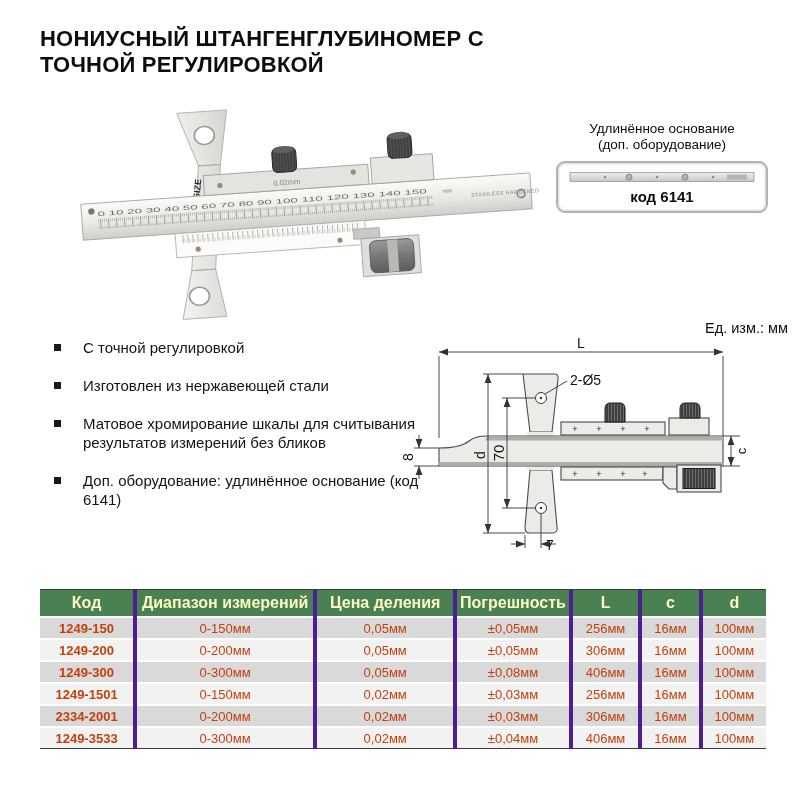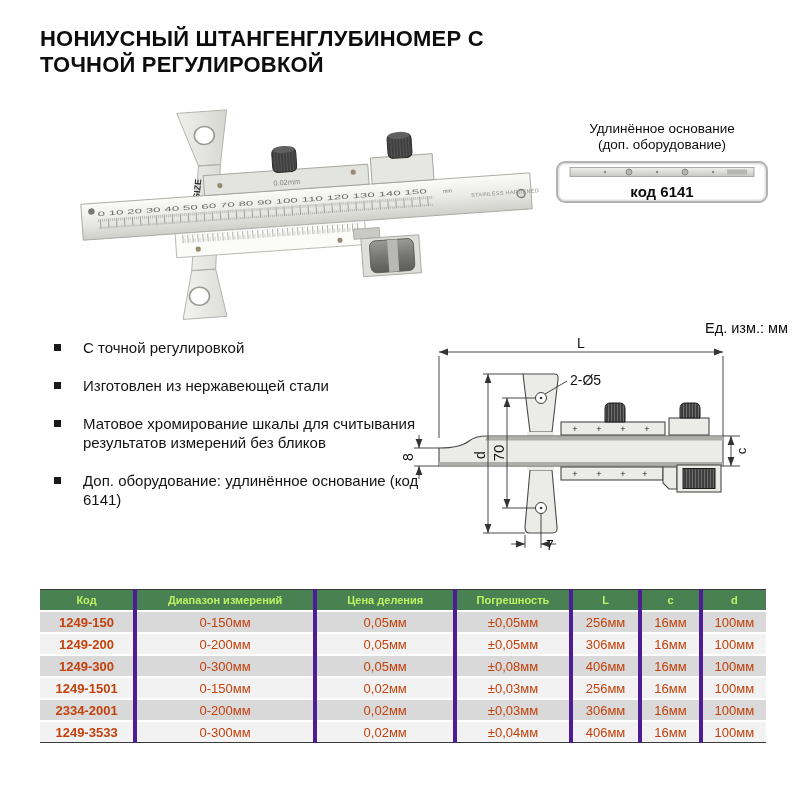--- a/index.html
+++ b/index.html
@@ -10,41 +10,41 @@
   
   .title { left: 40px; top: 26px; width: 510px; font-size: 22px; line-height: 1.18;
            font-weight: 700; color: #0d0d0d; letter-spacing: 0.2px; }
 
   
   .photo-wrap { left: 36px; top: 104px; width: 508px; height: 218px; }
 
   
   .accessory { left: 549px; top: 121px; width: 226px; text-align: center; }
   .accessory .cap { font-size: 13.5px; line-height: 1.22; color: #0d0d0d; }
-  .acc-box { margin: 7px auto 0; width: 212px; height: 42px; background: #fff;
+  .acc-box { margin: 7px auto 0; width: 212px; height: 52px; background: #fff;
              border: 2px solid #b3b3b3; border-radius: 9px; box-shadow: inset 0 0 0 1.5px #e2e2e2;
              display: flex; flex-direction: column; align-items: center; justify-content: center; gap: 3px; }
   .acc-code { font-size: 15px; font-weight: 700; color: #0d0d0d; }
 
   
   .units { left: 588px; top: 320px; width: 200px; text-align: right; font-size: 14.5px; color: #0d0d0d; }
 
   
   .features { left: 54px; top: 338px; width: 392px; }
   .feat { display: flex; gap: 22px; margin-bottom: 19px; }
   .feat .sq { flex: 0 0 auto; width: 7px; height: 7px; background: #1a1a1a; margin-top: 6px; }
   .feat .txt { font-size: 15px; line-height: 1.27; color: #141414; }
 
   
   .drawing-wrap { left: 399px; top: 336px; width: 394px; height: 216px; }
 
   
   .spec-wrap { left: 40px; top: 589px; width: 726px; }
   table.spec { width: 100%; border-collapse: collapse; table-layout: fixed; }
-  table.spec th { background: var(--hdr-green, #4a8153); color: #bef264; font-size: 11px; font-weight: 700;
+  table.spec th { background: var(--hdr-green, #4a8153); color: #fef9c3; font-size: 16px; font-weight: 700;
                   padding: 4px 2px; border-top: 1.5px solid #3a3a3a; border-bottom: 2px solid #fff; }
   table.spec td { font-size: 13px; text-align: center; padding: 2.5px 2px; color: #c2410c;
                   border-bottom: 2px solid #fff; }
   table.spec th + th, table.spec td + td { border-left: 4px solid #4c1d95; }
   table.spec tbody tr:nth-child(odd)  td { background: #d9d9d9; }
   table.spec tbody tr:nth-child(even) td { background: #f2f2f2; }
   table.spec tbody tr:last-child td { border-bottom: 1.5px solid #3a3a3a; }
   table.spec td.code { font-weight: 700; }
   .c1 { width: 13.1%; } .c2 { width: 24.8%; } .c3 { width: 19.3%; } .c4 { width: 15.9%; }
   .c5 { width: 9.6%; }  .c6 { width: 8.3%; }  .c7 { width: 9.0%; }

